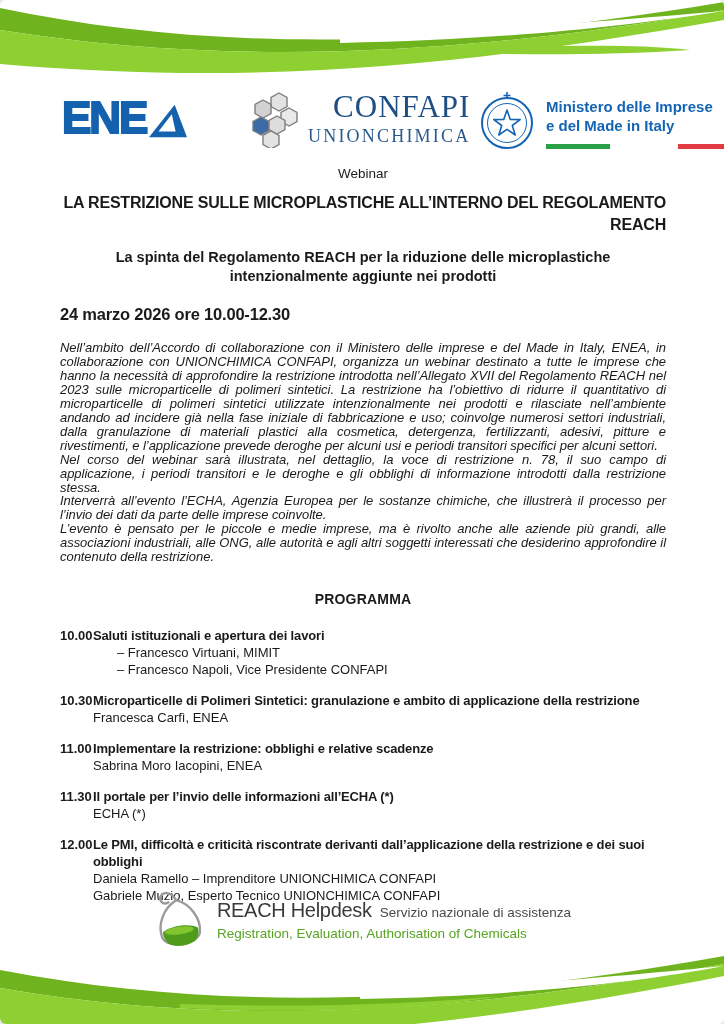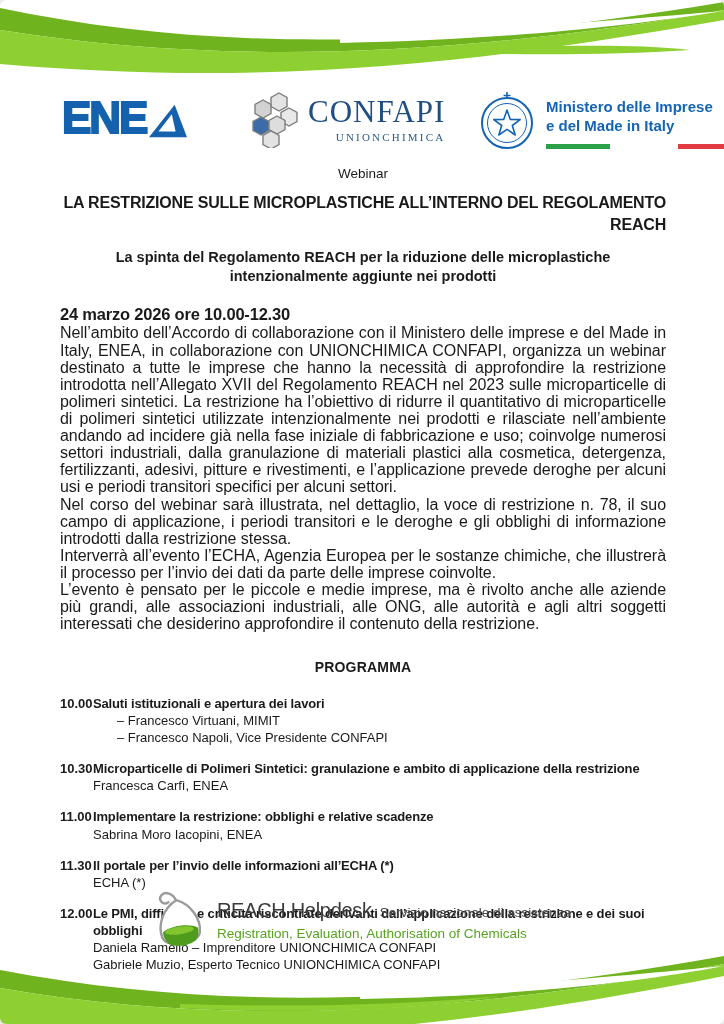--- a/index.html
+++ b/index.html
@@ -19,35 +19,35 @@
     -webkit-text-stroke:2px #1462ae; line-height:1;
   }
   .enea-delta { margin-left:3px; margin-bottom:2px; }
   .logo-confapi { position:absolute; top:90px; left:248px; display:flex; align-items:center; }
   .confapi-textcol { margin-left:6px; display:flex; flex-direction:column; align-items:flex-end; }
   .confapi-title {
     font-family:"Liberation Serif", serif; font-size:31px; color:#1e4e82;
     letter-spacing:1px; line-height:1;
   }
   .confapi-sub {
-    font-family:"Liberation Serif", serif; font-size:11px; color:#2a5a8c;
+    font-family:"Liberation Serif", serif; font-size:18px; color:#2a5a8c;
     letter-spacing:2.2px; margin-top:4px;
   }
   .logo-ministero { position:absolute; top:90px; left:478px; display:flex; align-items:flex-start; }
   .min-textcol { margin-left:10px; padding-top:8px; }
   .min-line { font-size:15px; font-weight:bold; color:#1464b4; line-height:1.25; }
   .min-bars { display:flex; justify-content:space-between; margin-top:8px; width:196px; }
   .min-bar { height:5px; width:64px; }
   
   .content { position:absolute; top:166px; left:60px; width:606px; }
   .kicker { text-align:center; font-size:13.5px; }
   .title { text-align:right; font-weight:bold; font-size:16px; line-height:1.35; margin-top:11px; letter-spacing:-0.2px; }
   .subtitle { text-align:center; font-weight:bold; font-size:14.5px; line-height:1.32; margin-top:13px; }
   .datetime { text-align:left; font-weight:bold; font-size:16.5px; margin-top:19px; letter-spacing:-0.2px; }
-  .body-text { margin-top:0; font-size:16px; line-height:1.07; text-align:justify; letter-spacing:-0.05px; }
+  .body-text { margin-top:17px; font-size:13px; line-height:1.07; text-align:justify; letter-spacing:-0.05px;font-style:italic; }
   .body-text p { margin:0; }
   .prog-heading { text-align:center; font-weight:bold; font-size:14px; margin-top:27px; letter-spacing:0.2px; }
   .prog-list { margin-top:20px; font-size:13px; line-height:1.31; }
   .prog-item { display:flex; margin-bottom:14px; }
   .prog-time { width:33px; font-weight:bold; flex:none; }
   .prog-main { flex:1; }
   .prog-title { font-weight:bold; letter-spacing:-0.15px; }
   .bulleted .prog-speaker { padding-left:24px; }
   
   .helpdesk { position:absolute; top:888px; left:0; right:0; display:flex; justify-content:center; align-items:center; }

